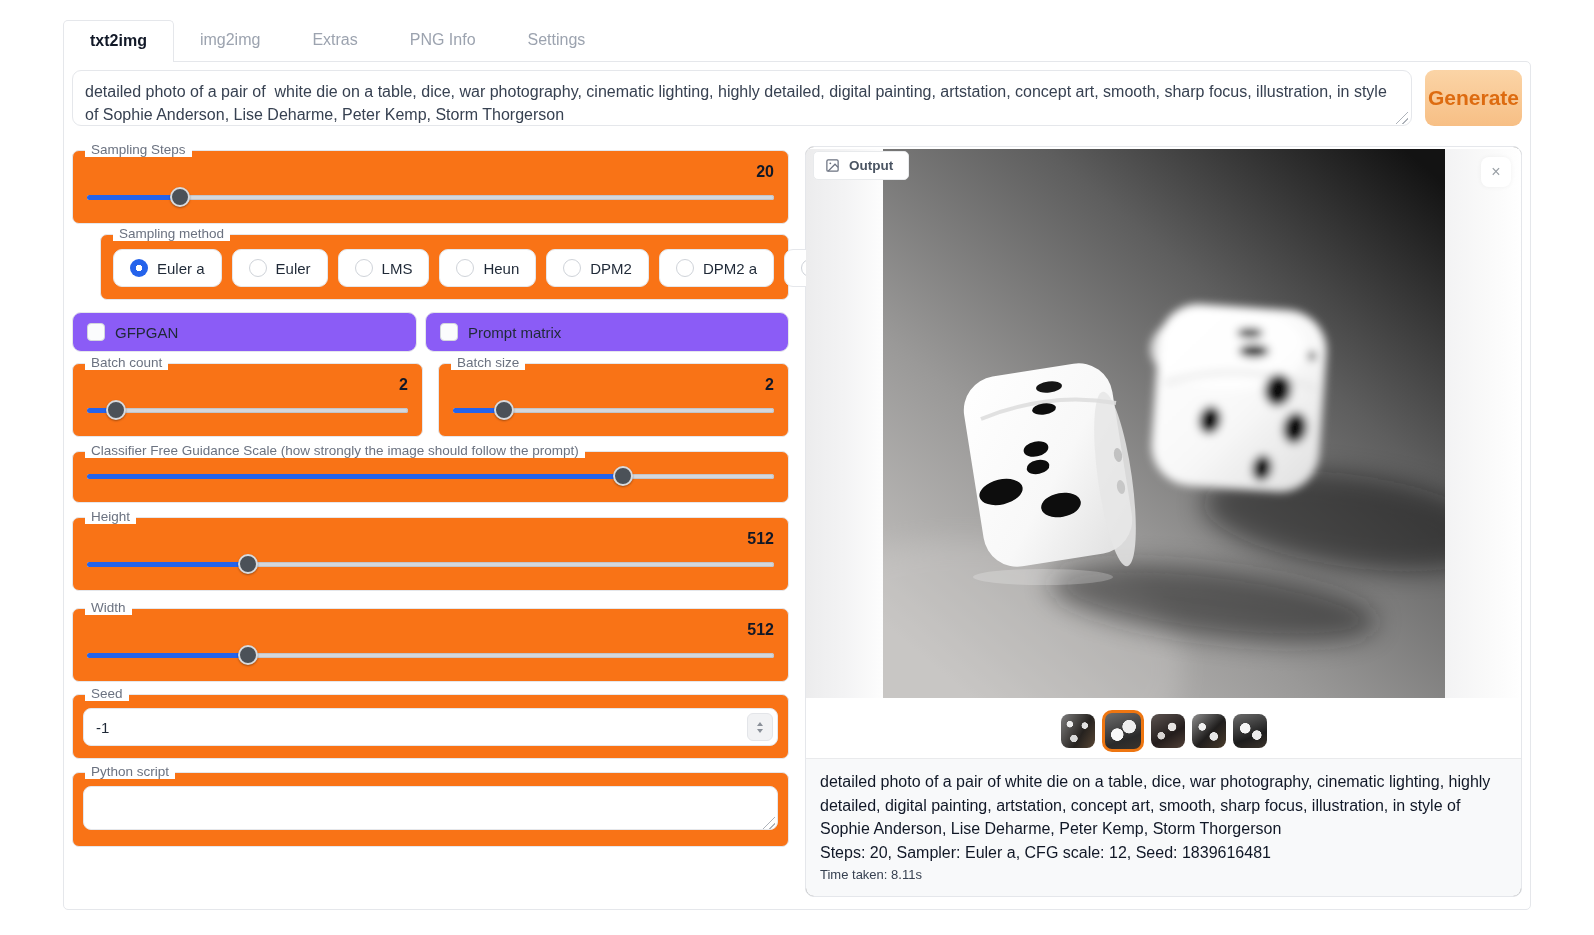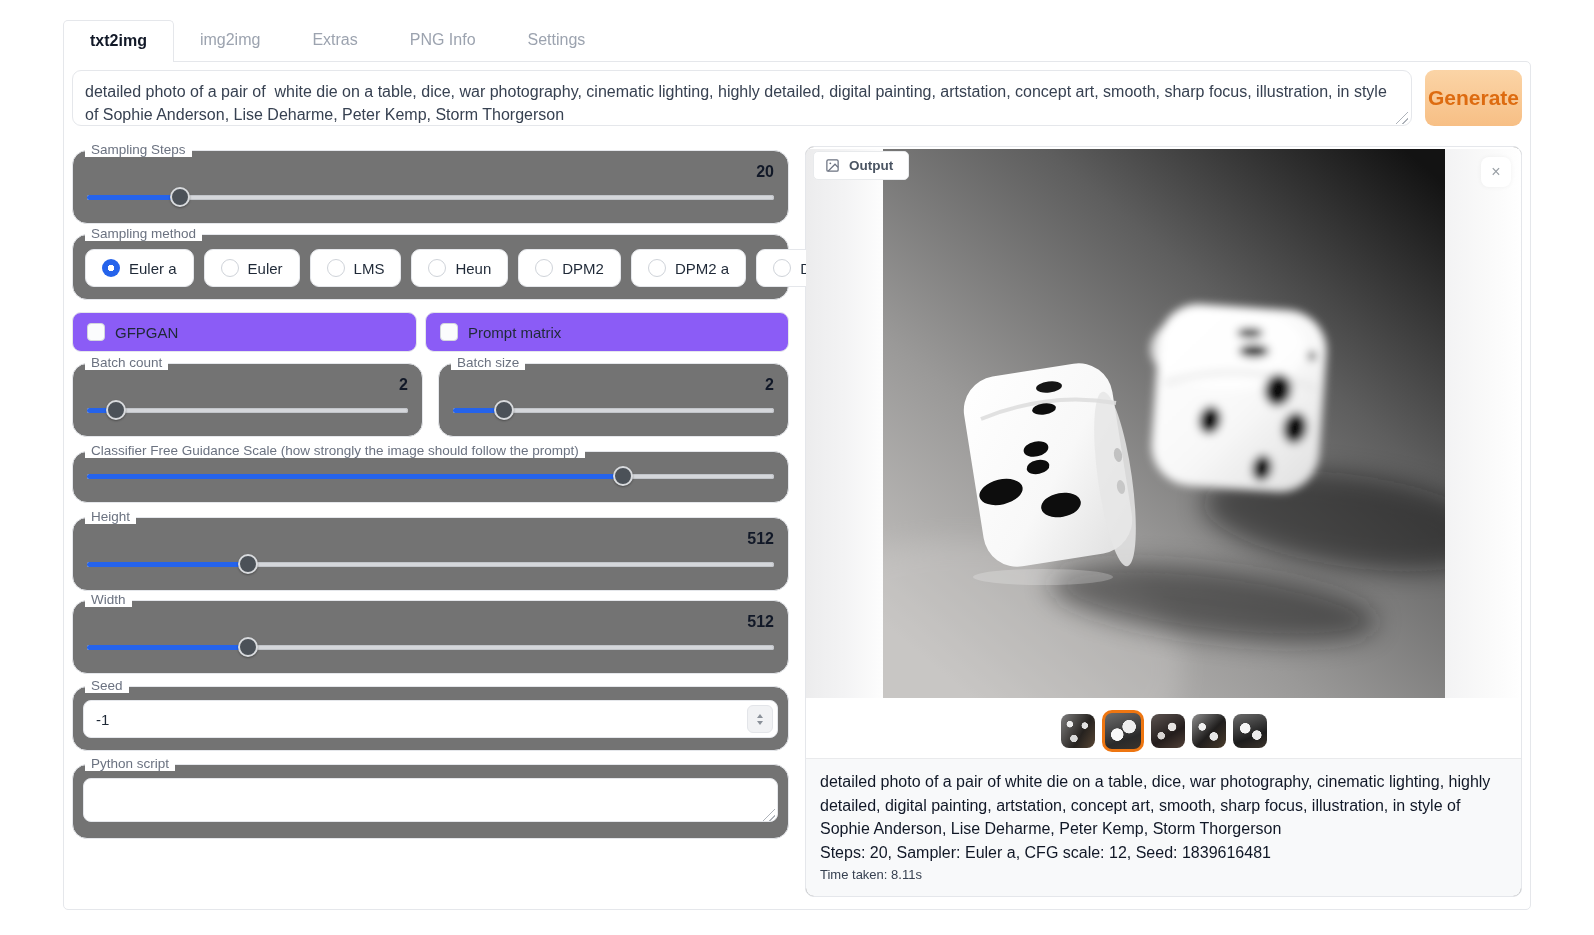--- a/index.html
+++ b/index.html
@@ -29,52 +29,52 @@
   button.generate { width:97px; height:56px; border:none; border-radius:9px; cursor:pointer;
                     background:linear-gradient(180deg,#fbd4a6,#f7bf85); color:#dd6b10;
                     font-family:inherit; font-size:21px; font-weight:700; }
 
   
   .main-row { display:flex; gap:16px; }
   .left-col { width:717px; flex:none; padding-top:4px; }
   .right-col { flex:1; }
 
   
-  .group { position:relative; border:1px solid #e5e7eb; border-radius:15px; background:#737373; }
+  .group { position:relative; border:1px solid #e5e7eb; border-radius:7px; background:#f97316; }
   .group-label { position:absolute; top:-9px; left:12px; background:#fff; padding:0 6px;
                  font-size:13.5px; color:#6b7280; white-space:nowrap; }
   .slider-group { padding:12px 14px 16px; }
   .slider-head { display:flex; justify-content:flex-end; font-size:16px; font-weight:700; color:#111827; height:22px; }
   .slider { position:relative; height:20px; margin-top:2px; cursor:pointer; }
   .track { position:absolute; left:0; right:0; top:8px; height:5px; background:#d5d7db; border-radius:4px;
            box-shadow:inset 0 0 0 1px #c2c5ca; }
   .fill { height:100%; background:#2563eb; border-radius:4px 0 0 4px; }
   .thumbdot { position:absolute; top:0px; width:20px; height:20px; margin-left:-10px; border-radius:50%;
               background:#4b5158; border:2.5px solid #d8dadd; box-shadow:0 1px 2px rgba(0,0,0,.35); }
 
   
-  .radio-group { padding:14px 10px 12px 12px; margin-top:10px; }
+  .radio-group { padding:14px 10px 12px 12px; margin-top:10px;margin-left:28px; }
   .pill-row { display:flex; gap:10px; }
   .pill { display:inline-flex; align-items:center; gap:9px; border:1px solid #e5e7eb; border-radius:9px;
           background:#fff; padding:9px 16px; font-size:15px; color:#1f2937; cursor:pointer; white-space:nowrap; }
   .radio { width:18px; height:18px; border-radius:50%; border:1.5px solid #cfd3d9; background:#fff; flex:none; }
   .radio.checked { border:none; background:radial-gradient(circle,#fff 0 3.2px,#2563eb 3.4px); }
 
   
   .check-row { display:flex; gap:8px; margin-top:12px; }
   .check-panel { border:1px solid #e5e7eb; border-radius:9px; background:#8b5cf6; display:flex; align-items:center;
                  gap:10px; padding:10px 14px; height:40px; font-size:15px; color:#1f2937; cursor:pointer; }
   .check-panel.a { width:345px; } .check-panel.b { flex:1; }
   .checkbox { width:18px; height:18px; border:1px solid #d2d6dc; border-radius:4px; background:#fbfcfd; flex:none; }
 
   .batch-row { display:flex; gap:15px; margin-top:11px; }
   .batch-row .group { flex:1; }
 
   .stack-gap { margin-top:14px; }
-  .stack-gap-sm { margin-top:9px; }
+  .stack-gap-sm { margin-top:17px; }
 
   
   .seed-group { padding:13px 10px 12px; margin-top:12px; }
   .seed-box { position:relative; }
   input.seed { width:100%; height:38px; border:1px solid #e5e7eb; border-radius:8px; padding:0 34px 0 12px;
                font-family:inherit; font-size:15px; color:#1f2937; outline:none; }
   .spinner { position:absolute; right:5px; top:5px; width:26px; height:28px; background:#f1f2f4;
              border:1px solid #e3e5e9; border-radius:6px; display:flex; flex-direction:column;
              align-items:center; justify-content:center; gap:3px; cursor:pointer; }
   .sp-up { width:0; height:0; border-left:3.5px solid transparent; border-right:3.5px solid transparent; border-bottom:4.5px solid #8a9099; }

